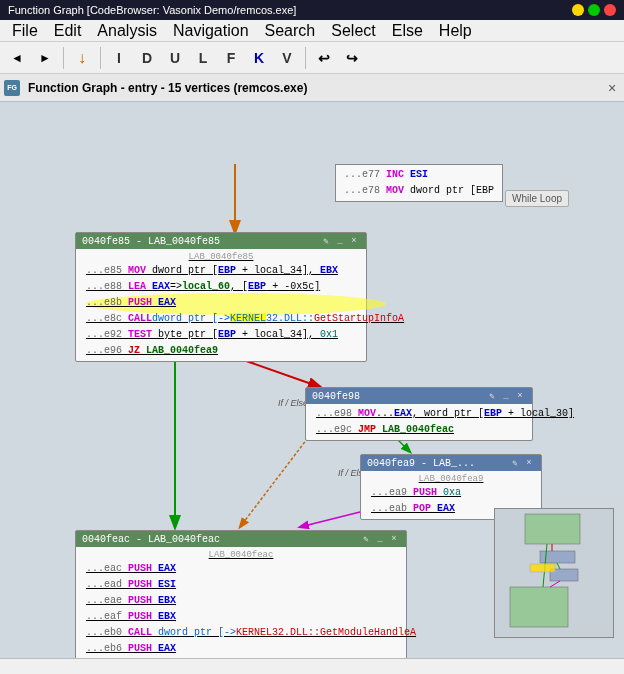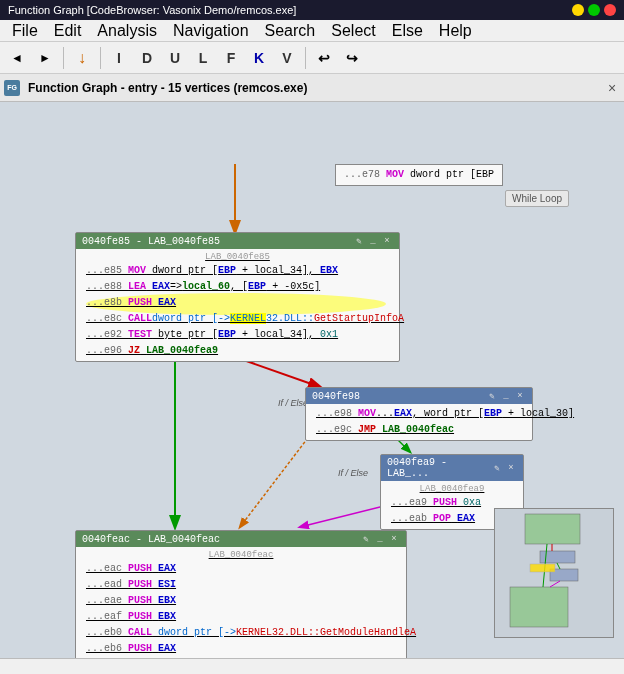--- a/index.html
+++ b/index.html
@@ -259,24 +259,25 @@
       </marker>
       <marker id="arrow-orange2" markerWidth="8" markerHeight="8" refX="6" refY="3" orient="auto">
         <path d="M0,0 L0,6 L8,3 z" fill="#cc6600"></path>
       </marker>
     </defs>
   </svg>
 
   <div class="while-label" style="position:absolute; top:88px; right:55px;">While Loop</div>
 
   <div style="position:absolute; top:62px; left:335px; background:#f8f8f8; border:1px solid #888; font-family:'Courier New',monospace; font-size:10px; padding:2px 6px;">
+    <div class="node-row"><span class="asm-addr">...e77 </span><span class="asm-kw">INC</span><span>  </span><span class="asm-reg">ESI</span></div>
     <div class="node-row"><span class="asm-addr">...e78 </span><span class="asm-kw">MOV</span><span>  dword ptr [EBP</span></div>
   </div>
 
-  <div class="node-card" style="left:75px; top:130px; width:325px;">
+  <div class="node-card" style="left:75px; top:130px; width:292px;">
 
     <div style="position:absolute; top:60px; left:10px; width:300px; height:22px; background:rgba(255,255,0,0.5); border-radius:50%; z-index:0; pointer-events:none;"></div>
     <div class="node-header">
       <span>0040fe85 - LAB_0040fe85</span>
       <div class="node-header-icons">
         <span class="node-header-icon">✎</span>
         <span class="node-header-icon">_</span>
         <span class="node-header-icon">×</span>
       </div>
     </div>
@@ -303,21 +304,21 @@
       </div>
     </div>
     <div class="node-body">
       <div class="node-row"><span class="asm-addr">...e98 </span><span class="asm-kw">MOV</span><span>...<span class="asm-reg">EAX</span>, word ptr [<span class="asm-reg">EBP</span> + local_30]</span></div>
       <div class="node-row"><span class="asm-addr">...e9c </span><span class="asm-kw" style="color:#cc0000;">JMP</span><span>  <span class="asm-label">LAB_0040feac</span></span></div>
     </div>
   </div>
 
   <div class="if-else-label" style="left:338px; top:342px;">If / Else</div>
 
-  <div class="node-card" style="left:380px; top:352px; width:144px;">
+  <div class="node-card" style="left:360px; top:352px; width:182px;">
     <div class="node-header-blue">
       <span>0040fea9 - LAB_...</span>
       <div class="node-header-icons">
         <span class="node-header-icon">✎</span>
         <span class="node-header-icon">×</span>
       </div>
     </div>
     <div class="node-body">
       <div class="node-label">LAB_0040fea9</div>
       <div class="node-row"><span class="asm-addr">...ea9 </span><span class="asm-kw">PUSH</span><span> <span class="asm-imm">0xa</span></span></div>

